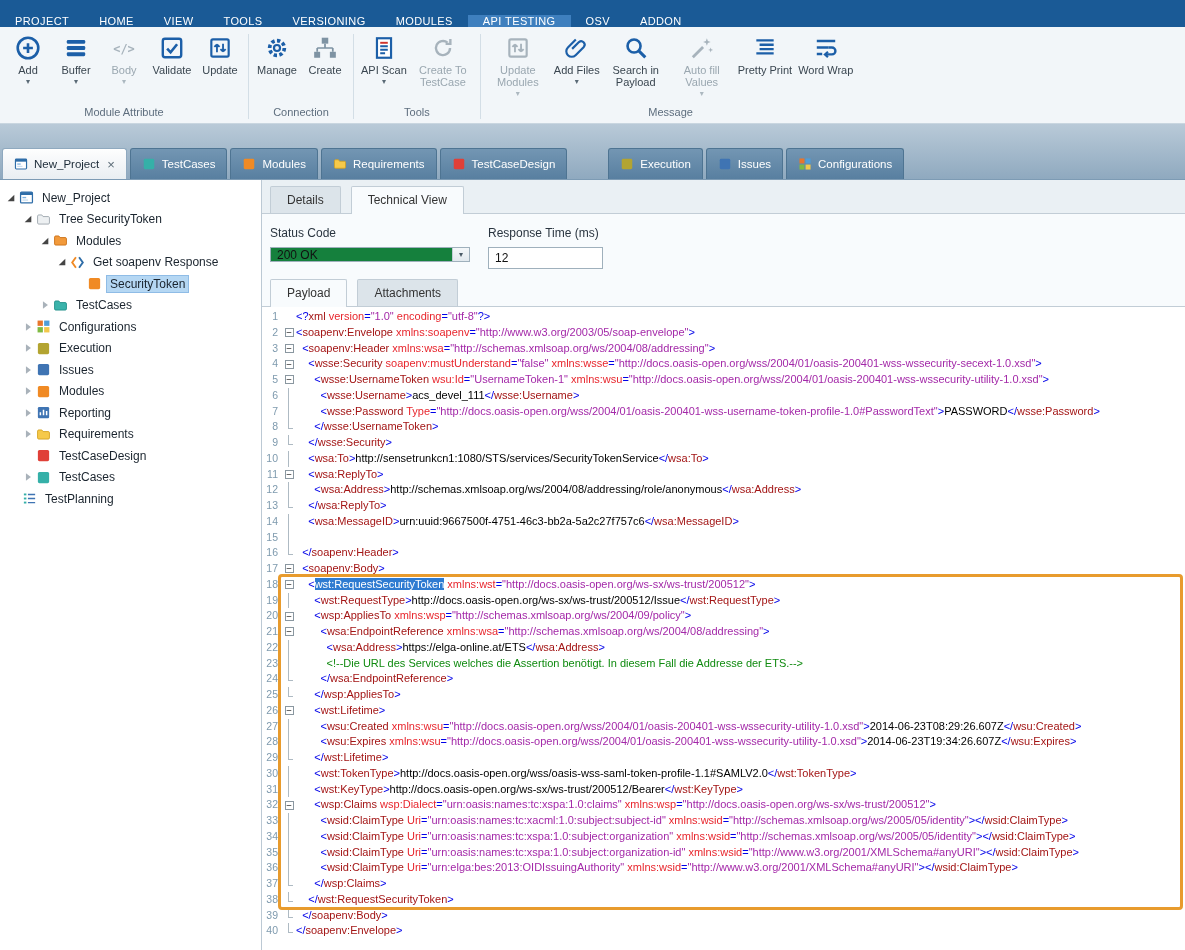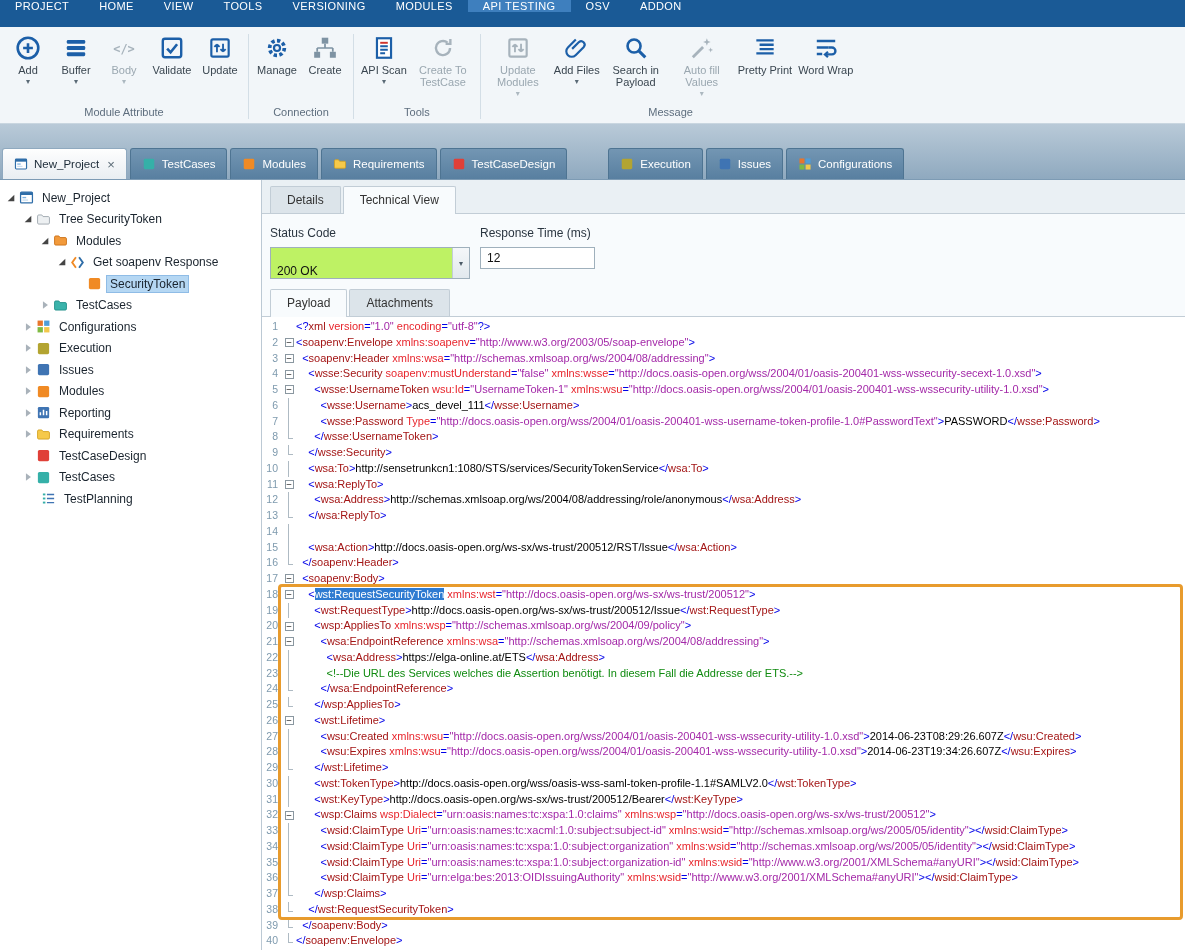--- a/index.html
+++ b/index.html
@@ -1,20 +1,20 @@
 <!DOCTYPE html>
 <html style="--menubar: #1A5A96; --menubar-active: #3E7FBE; --sel-bg: #2E7BD1; --tree-sel: #B5D7F3; --sx-bracket: #0000E8; --sx-tag: #A31515; --sx-attr: #E8262D; --sx-value: #A328A8; --sx-text: #000000; --sx-comment: #0F8A0F;"><head>
 <meta charset="utf-8">
 <style>
 *{margin:0;padding:0;box-sizing:border-box}
 html,body{width:1185px;height:950px;overflow:hidden;font-family:"Liberation Sans",sans-serif;background:#fff}
 .app{width:1185px;height:950px;display:flex;flex-direction:column}
 
 
-.menubar{display:flex;height:27px;background:var(--menubar,#1A5A96);align-items:flex-start;flex:0 0 27px}
+.menubar{display:flex;height:27px;background:var(--menubar,#1A5A96);align-items:flex-end;flex:0 0 27px}
 .menu-item{color:#fff;font-size:11px;display:flex;align-items:center;padding:0 15px;letter-spacing:.4px;cursor:default;white-space:nowrap}
 .menu-item.active{background:var(--menubar-active,#3E7FBE)}
 
 
 .ribbon{display:flex;background:#F2F6F9;height:97px;flex:0 0 97px;padding:3px 4px 0 4px;border-bottom:1px solid #C9D6E0}
 .ribbon-group{display:flex;flex-direction:column}
 .ribbon-items{display:flex;flex:1;align-items:flex-start;padding-top:3px}
 .ribbon-button{display:flex;flex-direction:column;align-items:center;min-width:48px;max-width:66px;padding:2px 3px;cursor:pointer}
 .ribbon-icon{width:26px;height:26px;margin-bottom:3px}
 .ribbon-icon svg{width:26px;height:26px;display:block}
@@ -42,25 +42,25 @@
 .tree-row{display:flex;align-items:center;height:21.5px;cursor:pointer}
 .tree-arrow{width:13px;height:12px;flex:0 0 13px;display:flex;align-items:center;justify-content:center}
 .tree-arrow svg{width:10px;height:10px;display:block}
 .tree-icon{width:15px;height:15px;margin:0 5px 0 2px;flex:0 0 15px}
 .tree-icon svg{width:15px;height:15px;display:block}
 .tree-label{font-size:12px;color:#1A242E;white-space:nowrap;padding:1px 3px}
 .tree-row.selected .tree-label{background:var(--tree-sel,#B5D7F3);outline:1px solid #8FBCE6}
 
 .main{flex:1;display:flex;flex-direction:column;background:#F4F7F9;overflow:hidden}
 .detail-tabs{display:flex;padding:6px 8px 0;border-bottom:1px solid #C2CDD6;background:#EAF0F4}
-.dtab{font-size:12px;color:#333;padding:6px 16px;border:1px solid #C2CDD6;border-bottom:none;background:#DCE4EA;margin-right:2px;border-radius:2px 2px 0 0;cursor:pointer;white-space:nowrap}
+.dtab{font-size:12px;color:#333;padding:6px 16px;border:1px solid #C2CDD6;border-bottom:none;background:#DCE4EA;margin-right:10px;border-radius:2px 2px 0 0;cursor:pointer;white-space:nowrap}
 .dtab.active{background:#F8FBFD;margin-bottom:-1px;padding-bottom:7px}
-.fields{display:flex;gap:10px;padding:12px 8px 10px;background:#F8FBFD}
+.fields{display:flex;gap:18px;padding:12px 8px 10px;background:#F8FBFD}
 .field label{display:block;font-size:12px;color:#2A3540;margin-bottom:7px}
-.status-select{width:200px;height:32px;border:1px solid #9FB0BC;background:#bef264;display:flex;align-items:flex-end;font-size:12px;cursor:pointer}
+.status-select{width:200px;height:15px;border:1px solid #9FB0BC;background:#15803d;display:flex;align-items:flex-start;font-size:12px;cursor:pointer}
 .status-select .val{flex:1;padding:0 6px;color:#111}
 .status-select .dd{width:17px;height:100%;border-left:1px solid #C2CDD6;display:flex;align-items:center;justify-content:center;font-size:8px;color:#4A5A66;background:linear-gradient(#F4F7F9,#E2E9EE)}
 .rt-input{width:115px;height:22px;border:1px solid #9FB0BC;font-size:12px;padding:0 6px;font-family:"Liberation Sans",sans-serif;color:#111}
 .payload-tabs{display:flex;padding:0 8px;border-bottom:1px solid #C2CDD6;background:#F8FBFD}
 
 
 .editor{flex:1;background:#fff;position:relative;overflow:hidden;padding-top:2px}
 .code-line{display:flex;height:15.75px;line-height:15.75px}
 .ln{flex:0 0 20px;text-align:right;padding-right:4px;color:#7E9AAE;font-size:10.5px}
 .fold{flex:0 0 14px;position:relative;display:flex;align-items:center;justify-content:center}
@@ -515,21 +515,21 @@
               <path d="M3.5 1.5l6 4.5-6 4.5z" fill="#A9B2BA"></path>
             </svg>
           </div>
           <div class="tree-icon">
             <svg viewBox="0 0 24 24">
               <rect x="3" y="3" width="18" height="18" rx="2.5" fill="#35B0A8"></rect>
             </svg>
           </div>
           <div class="tree-label">TestCases</div>
         </div>
-        <div class="tree-row" style="padding-left: 26px; text-align: center;">
+        <div class="tree-row" style="padding-left: 7px; text-align: center;">
           <div class="tree-arrow"></div>
           <div class="tree-icon">
             <svg viewBox="0 0 24 24">
               <rect x="3" y="4" width="4" height="3" fill="#35B0A8"></rect>
               <rect x="3" y="10.5" width="4" height="3" fill="#35B0A8"></rect>
               <rect x="3" y="17" width="4" height="3" fill="#35B0A8"></rect>
               <path d="M9.5 5.5H21M9.5 12H21M9.5 18.5H21" stroke="#3F74B3" stroke-width="2.2"></path>
             </svg>
           </div>
           <div class="tree-label">TestPlanning</div>
@@ -630,25 +630,25 @@
               <div class="code"><span class="tk-x">      </span><span class="tk-b">&lt;</span><span class="tk-t">wsa:Address</span><span class="tk-b">&gt;</span><span class="tk-x">http://schemas.xmlsoap.org/ws/2004/08/addressing/role/anonymous</span><span class="tk-b">&lt;/</span><span class="tk-t">wsa:Address</span><span class="tk-b">&gt;</span></div>
             </div>
             <div class="code-line">
               <div class="ln">13</div>
               <div class="fold e"></div>
               <div class="code"><span class="tk-x">    </span><span class="tk-b">&lt;/</span><span class="tk-t">wsa:ReplyTo</span><span class="tk-b">&gt;</span></div>
             </div>
             <div class="code-line">
               <div class="ln">14</div>
               <div class="fold i"></div>
+              <div class="code"><span class="tk-x">    </span><span class="tk-b">&lt;</span><span class="tk-t">wsa:MessageID</span><span class="tk-b">&gt;</span><span class="tk-x">urn:uuid:9667500f-4751-46c3-bb2a-5a2c27f757c6</span><span class="tk-b">&lt;/</span><span class="tk-t">wsa:MessageID</span><span class="tk-b">&gt;</span></div>
             </div>
             <div class="code-line">
               <div class="ln">15</div>
               <div class="fold i"></div>
-              <div class="code"><span class="tk-x">    </span><span class="tk-b">&lt;</span><span class="tk-t">wsa:Action</span><span class="tk-b">&gt;</span><span class="tk-x">http://docs.oasis-open.org/ws-sx/ws-trust/200512/RST/Issue</span><span class="tk-b">&lt;/</span><span class="tk-t">wsa:Action</span><span class="tk-b">&gt;</span></div>
             </div>
             <div class="code-line">
               <div class="ln">16</div>
               <div class="fold e"></div>
               <div class="code"><span class="tk-x">  </span><span class="tk-b">&lt;/</span><span class="tk-t">soapenv:Header</span><span class="tk-b">&gt;</span></div>
             </div>
             <div class="code-line">
               <div class="ln">17</div>
               <div class="fold b">
                 <div class="foldbox">−</div>

